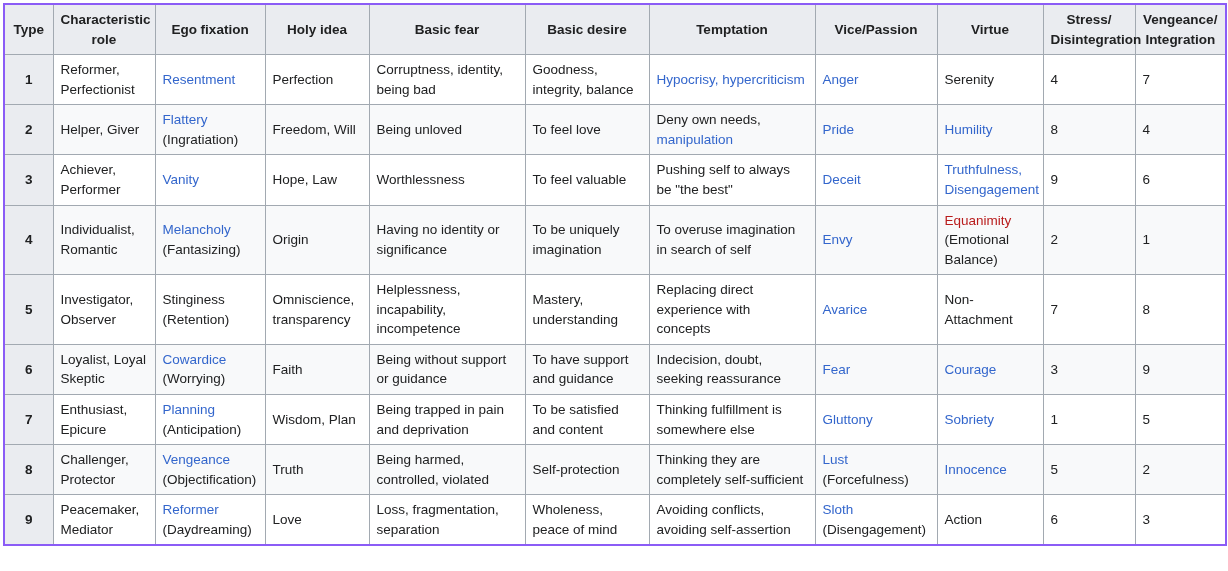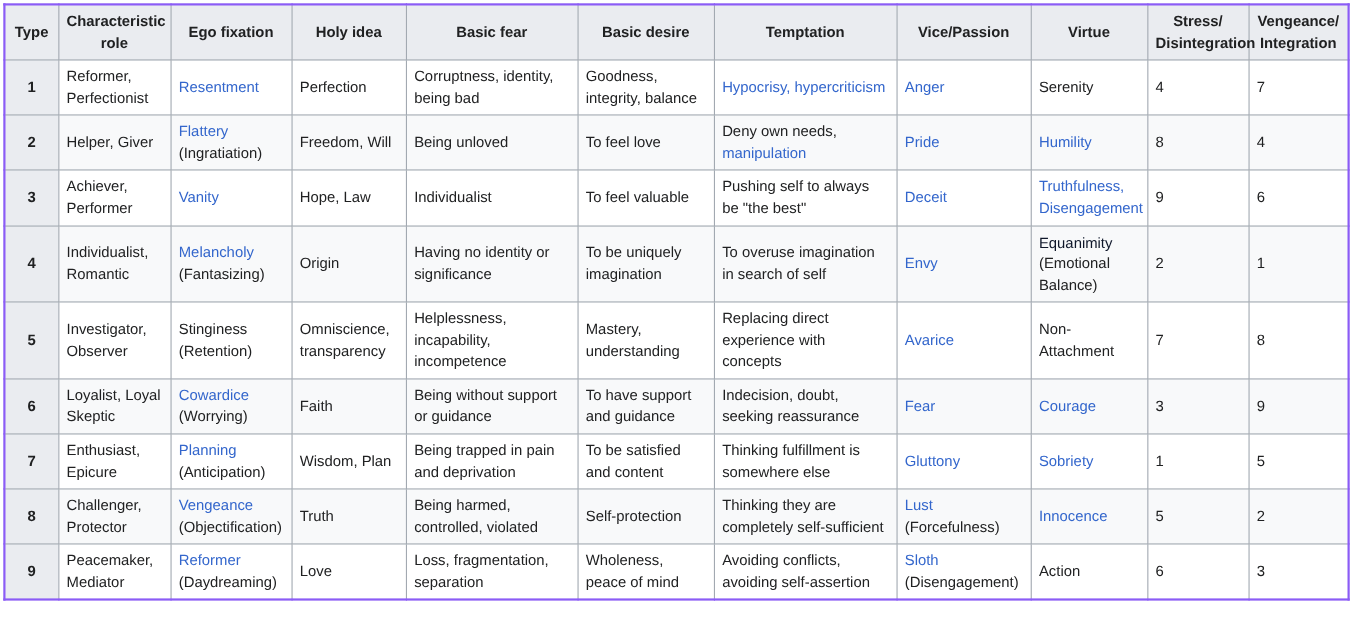--- a/index.html
+++ b/index.html
@@ -54,21 +54,21 @@
     text-align: center;
     vertical-align: middle;
   }
   a.wlink {
     color: #3366cc;
     text-decoration: none;
     cursor: pointer;
     text-align: right;
   }
   a.wlink.visited {
-    color: #0f172a;
+    color: #b91c1c;
   }
 
   
   col.c-type      { width: 49px; }
   col.c-role      { width: 102px; }
   col.c-ego       { width: 110px; }
   col.c-holy      { width: 104px; }
   col.c-fear      { width: 156px; }
   col.c-desire    { width: 124px; }
   col.c-temp      { width: 166px; }
@@ -161,21 +161,21 @@
           <td>8</td>
           <td>4</td>
         </tr>
         <tr>
           <th class="row-head">3</th>
           <td>Achiever, Performer</td>
           <td>
             <span class="cell-line"><a class="wlink">Vanity</a></span>
           </td>
           <td>Hope, Law</td>
-          <td>Individualist</td>
+          <td>Worthlessness</td>
           <td>To feel valuable</td>
           <td>Pushing self to always be "the best"</td>
           <td>
             <span class="cell-line"><a class="wlink">Deceit</a></span>
           </td>
           <td>
             <span class="cell-line"><a class="wlink">Truthfulness, Disengagement</a></span>
           </td>
           <td>9</td>
           <td>6</td>

